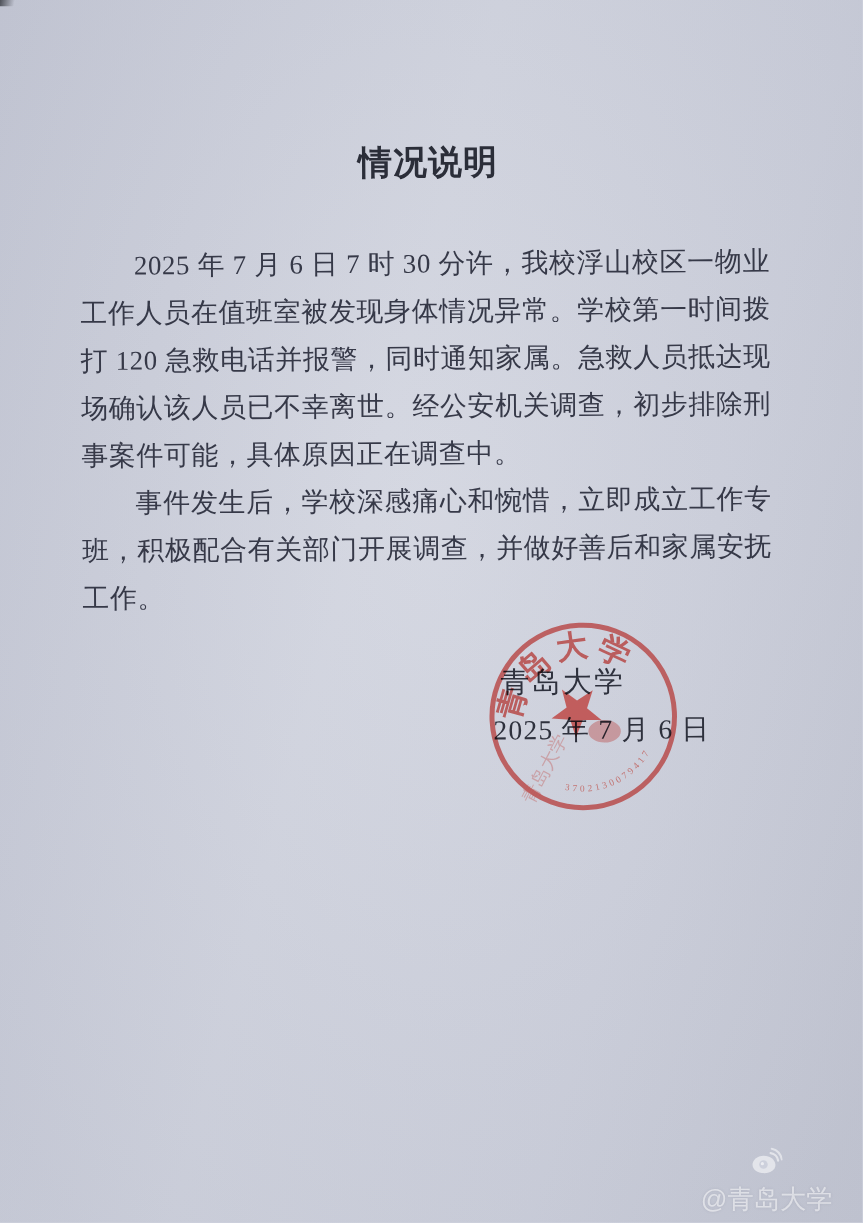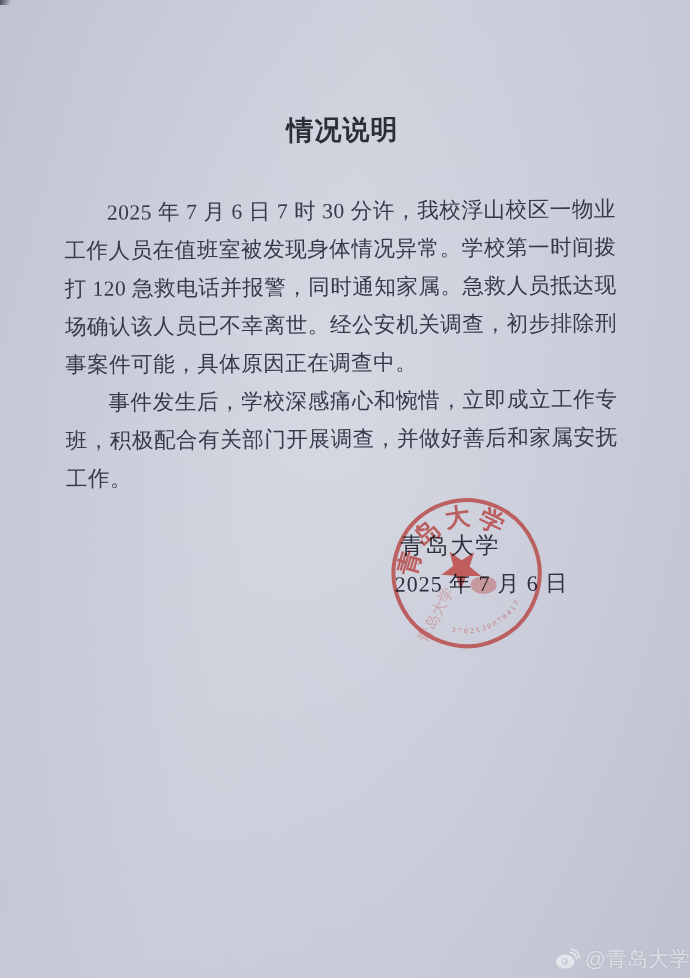--- a/index.html
+++ b/index.html
@@ -34,25 +34,26 @@
     position:absolute;top:570px;left:394px;
     font-size:22px;letter-spacing:1px;color:#2e313d;
   }
   .seal{
     position:absolute;top:492px;left:384px;
     mix-blend-mode:multiply;opacity:0.92;
   }
   .seal-arc{font-size:25px;font-weight:bold;letter-spacing:5px;}
   .seal-code{font-size:7.5px;letter-spacing:2.5px;}
   .watermark{
-    position:absolute;right:0;bottom:5px;
+    position:absolute;right:24px;bottom:5px;
     display:flex;align-items:center;gap:5px;
     font-family:"Liberation Sans","DejaVu Sans",sans-serif;
     font-size:21px;color:rgba(255,255,255,0.55);
     text-shadow:0 0 2px rgba(120,125,145,0.25);
+    flex-direction:column;
   }
   .corner-mark{
     position:absolute;top:0;left:0;width:14px;height:5px;
     background:linear-gradient(100deg,#4d5058 0%,rgba(77,80,88,0) 80%);
   }
 </style>
 </head>
 <body>
 
 <div class="paper">

